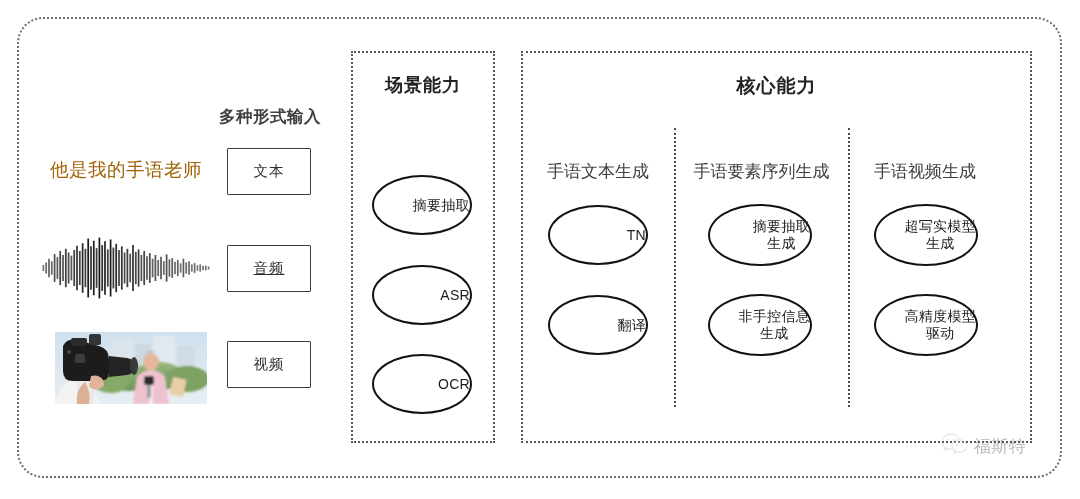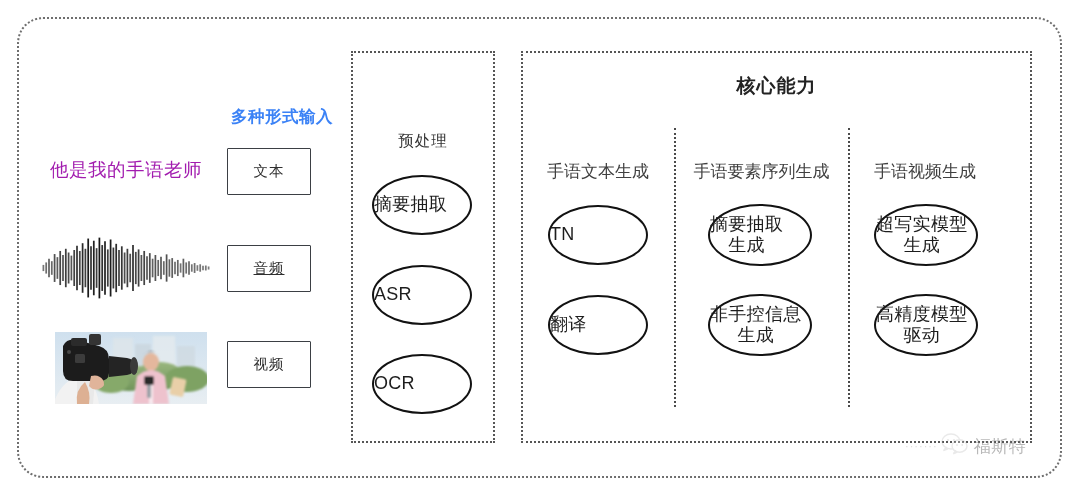--- a/index.html
+++ b/index.html
@@ -50,38 +50,38 @@
     text-align: center;
     font-size: 17px;
     color: #404040;
     white-space: nowrap;
     font-family: Liberation Serif, serif;
   }
 
   
   #input-heading {
     position: absolute;
-    left: 200px;
+    left: 188px;
     top: 106px;
     width: 164px;
     text-align: center;
     font-size: 16.5px;
     font-weight: bold;
-    color: #3b82f6;
+    color: #404040;
     letter-spacing: 0.5px;
   }
 
   #sample-sentence {
     position: absolute;
     left: 30px;
     top: 157px;
     width: 192px;
     text-align: center;
     font-size: 18.5px;
-    color: #a21caf;
+    color: #a16207;
     letter-spacing: 0.5px;
   }
 
   .input-chip {
     position: absolute;
     width: 84px;
     height: 47px;
     border: 1.6px solid #3b3f44;
     border-radius: 1px;
     box-sizing: border-box;
@@ -119,24 +119,24 @@
 
   
   .node {
     position: absolute;
     box-sizing: border-box;
     border: 2.2px solid #121212;
     border-radius: 50%;
     background: #ffffff;
     display: flex;
     align-items: center;
-    justify-content: flex-start;
+    justify-content: flex-end;
     text-align: center;
     line-height: 1.18;
-    font-size: 18px;
+    font-size: 14px;
     color: #1d1d1d;
     letter-spacing: 0.3px;
   }
   .node.wide { width: 100px; height: 60px; }
   .node.tall { width: 104px; height: 62px; }
 
   
   .divider {
     position: absolute;
     width: 0px;
@@ -310,21 +310,21 @@
       <rect x="20" y="22" width="10" height="9" rx="1.5" fill="#3c3c3c"></rect>
       <circle cx="14" cy="20" r="2" fill="#4a4a4a"></circle>
 
       <path d="M36 44 q8 -2 12 4 q3 5 -2 8 q-7 4 -12 -2 z" fill="#e0b49a"></path>
       <path d="M30 50 q6 10 4 22 l-12 0 q-2 -14 8 -22z" fill="#ddb093"></path>
     </g>
   </svg>
 </div>
 
 <div class="panel" id="scene-panel" style="left:351px; top:51px; width:144px; height:392px;">
-  <div class="panel-title" id="scene-subtitle" style="top:78px; font-size:15.5px; font-weight:normal; color:#333333;">预处理</div>
+  <div class="panel-title" id="scene-title" style="top:20px; font-size:18px;">场景能力</div>
 </div>
 
 <div class="node wide" style="left:372px; top:175px;">
   <span>摘要抽取</span>
 </div>
 <div class="node wide" style="left:372px; top:265px;">
   <span>ASR</span>
 </div>
 <div class="node wide" style="left:372px; top:354px;">
   <span>OCR</span>

